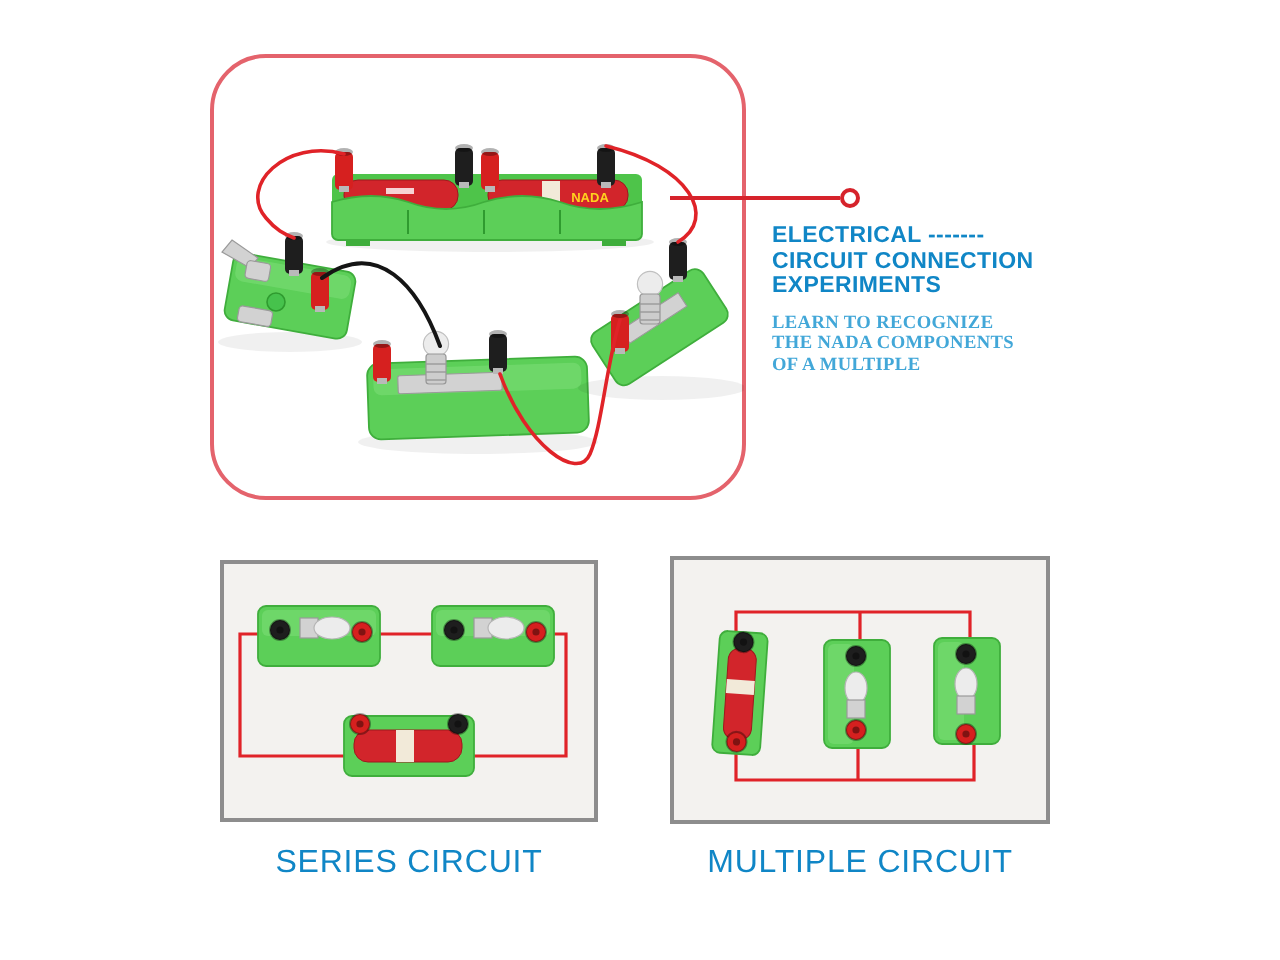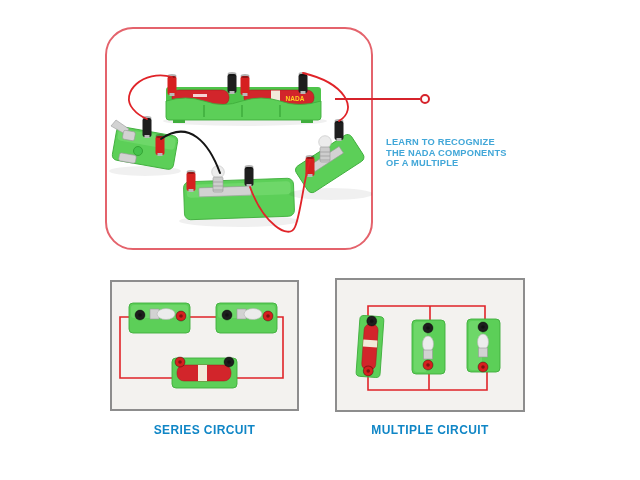--- a/index.html
+++ b/index.html
@@ -26,32 +26,32 @@
   
   #callout-text{left:386px;top:112px;width:150px;}
   .headline{
     color:#1086c6;font-size:11.5px;line-height:12.5px;font-weight:bold;
     letter-spacing:0.2px;
   }
   .subline{
     color:#42a7d8;font-size:9.3px;line-height:10.6px;font-weight:bold;
     letter-spacing:0.2px;
   }
-  #callout-sub{margin-top:25px;}
+  #callout-sub{margin-top:7px;font-family:Liberation Serif, serif;}
 
   
   .example-box{
     box-sizing:border-box;border:2px solid #8d8d8d;background:#f3f2ef;
   }
   #series-box{left:110px;top:280px;width:189px;height:131px;}
   #multiple-box{left:335px;top:278px;width:190px;height:134px;}
   .example-box svg{display:block;width:100%;height:100%;}
 
   .caption{
-    color:#1086c6;font-size:12px;font-weight:bold;letter-spacing:0.4px;
+    color:#1086c6;font-size:16px;font-weight:normal;letter-spacing:0.4px;
     text-align:center;
   }
   #series-caption{left:110px;top:423px;width:189px;}
   #multiple-caption{left:335px;top:423px;width:190px;}
 
   
   .base{fill:#5ccf58;stroke:#3fae3c;stroke-width:0.9;}
   .base-hl{fill:#78dc73;opacity:0.65;}
   .metal{fill:#d2d2d2;stroke:#9a9a9a;stroke-width:0.6;}
   .battery{fill:#d2252b;stroke:#9e191e;stroke-width:0.5;}
@@ -149,20 +149,25 @@
   <path class="wire-red" d="M67,50 C38,42 14,66 28,82 C33,88 37,90 42,92"></path>
   <path class="wire-black" d="M56,112 C84,92 104,116 115,146"></path>
   <path class="wire-red" d="M198,46 C240,56 254,82 234,94"></path>
   <path class="wire-red" d="M145,160 C158,196 184,214 190,200 C196,186 198,156 205,133"></path>
 </svg>
 
 <div class="abs" id="callout-line"></div>
 <div class="abs" id="callout-dot"></div>
 
 <div class="abs" id="callout-text">
+  <div>
+    <div class="headline">ELECTRICAL -------</div>
+    <div class="headline">CIRCUIT CONNECTION</div>
+    <div class="headline">EXPERIMENTS</div>
+  </div>
   <div id="callout-sub">
     <div class="subline">LEARN TO RECOGNIZE</div>
     <div class="subline">THE NADA COMPONENTS</div>
     <div class="subline">OF A MULTIPLE</div>
   </div>
 </div>
 
 <div class="abs example-box" id="series-box">
   <svg viewBox="0 0 185 127">
     <path class="wire-red-thin" d="M8,35 H171 V96 H8 Z"></path>

